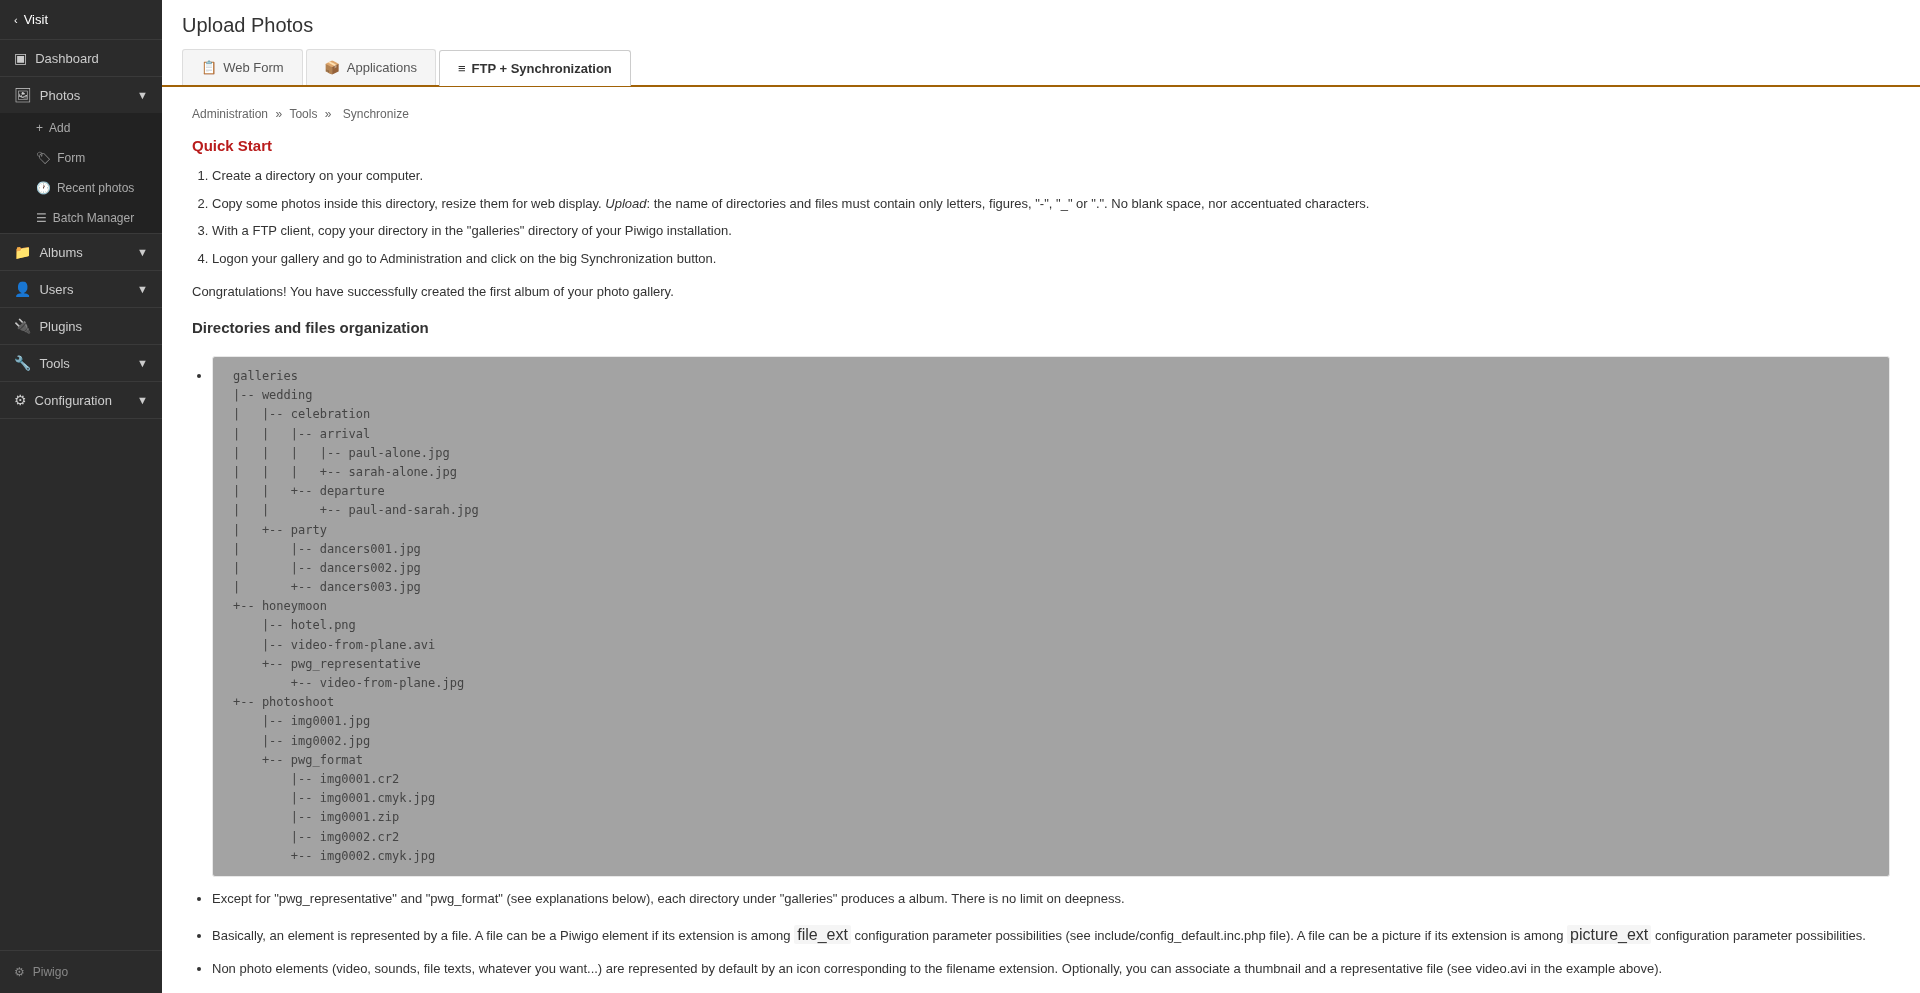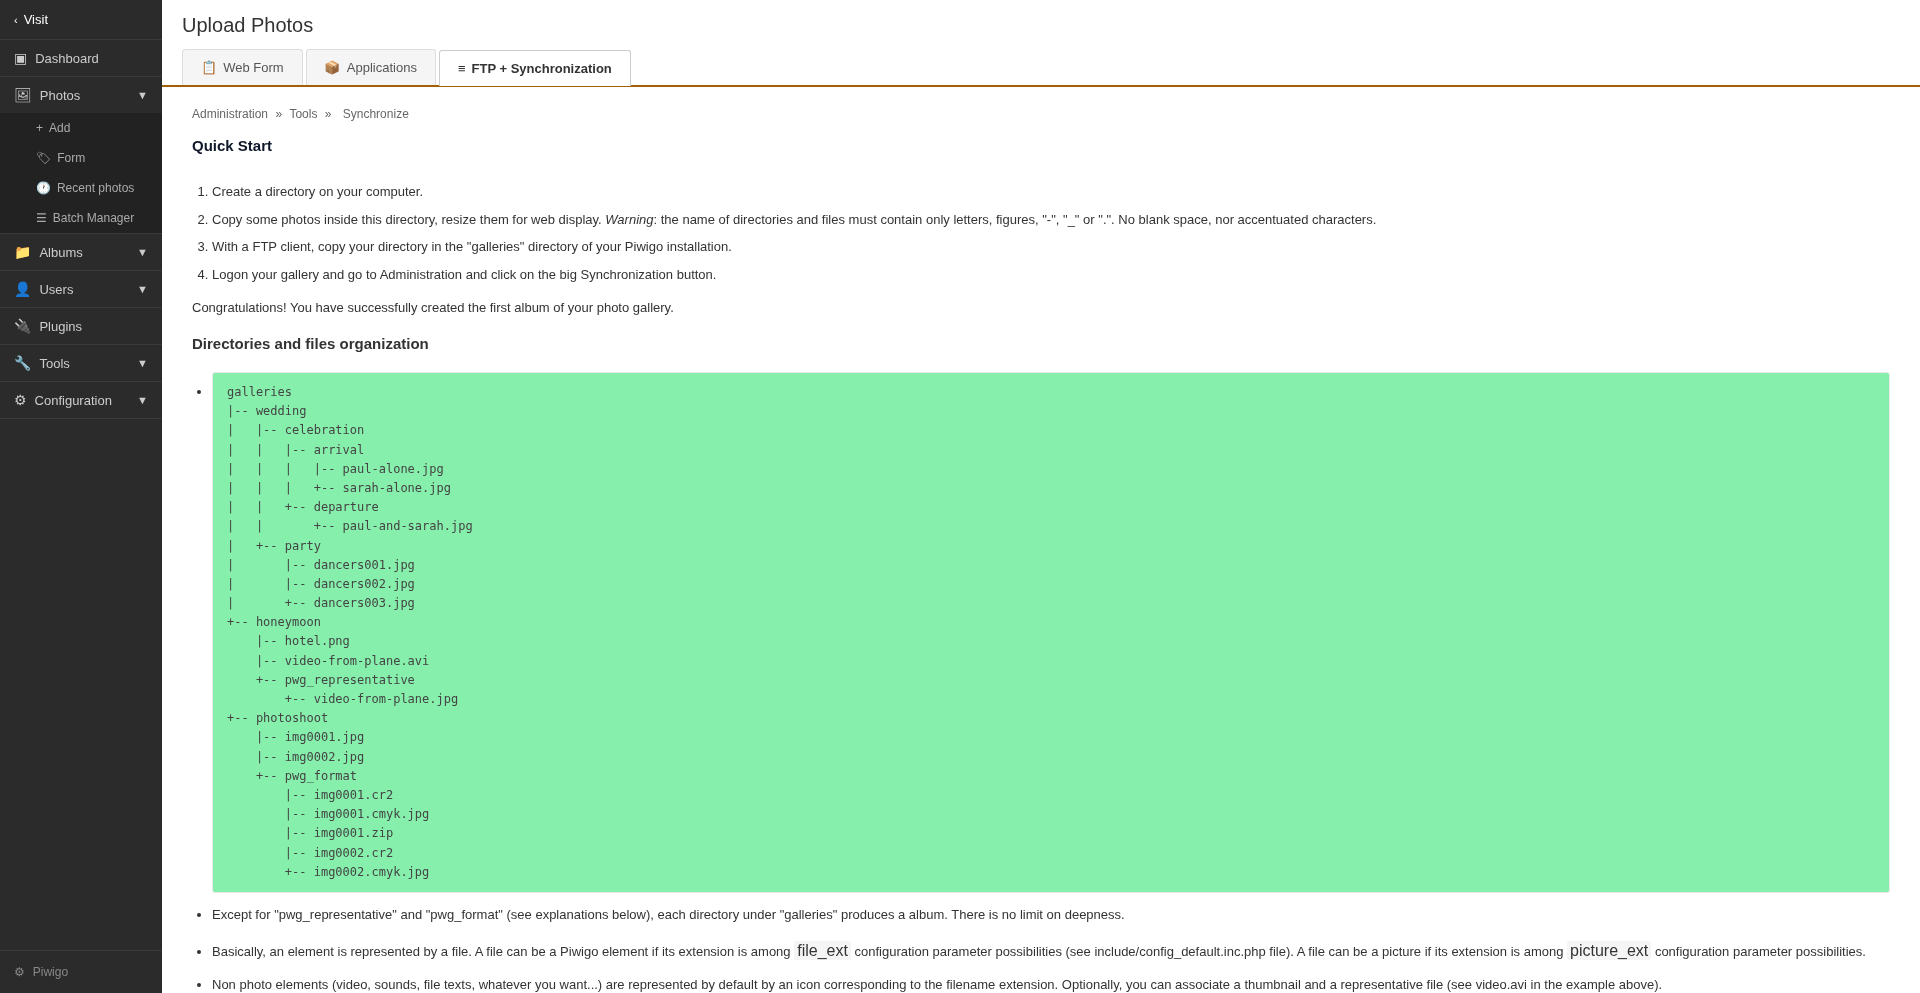--- a/index.html
+++ b/index.html
@@ -125,22 +125,22 @@
       font-size: 12px;
       color: #666;
       margin-bottom: 16px;
     }
     .breadcrumb a { color: #666; text-decoration: none; }
     .breadcrumb span { margin: 0 4px; }
 
     h2 {
       font-size: 15px;
       font-weight: bold;
-      color: #0f172a;
-      margin-bottom: 28px;
+      color: #b91c1c;
+      margin-bottom: 12px;
     }
 
     ol.quick-start {
       margin-left: 20px;
       margin-bottom: 16px;
     }
     ol.quick-start li {
       margin-bottom: 8px;
       line-height: 1.5;
       font-size: 13px;
@@ -172,22 +172,22 @@
       font-family: Liberation Sans, sans-serif;
       font-size: 16px;
       background: #f5f5f5;
       padding: 1px 3px;
       border-radius: 2px;
     }
 
     pre.dir-tree {
       font-family: monospace;
       font-size: 12px;
-      background: #86efac;
-      padding: 10px 14px;
+      background: #a3a3a3;
+      padding: 10px 20px;
       margin: 8px 0 0 0;
       line-height: 1.6;
       color: #444;
       border: 1px solid #e8e8e8;
       border-radius: 3px;
       white-space: pre;
     }
 
     
     #sidebar::-webkit-scrollbar { width: 4px; }
@@ -312,21 +312,21 @@
       <a href="#">Tools</a>
       <span> » </span>
       <span>Synchronize</span>
     </div>
 
     <h2>Quick Start</h2>
 
     <ol class="quick-start">
       <li><span>Create a directory on your computer.</span></li>
       <li>
-        Copy some photos inside this directory, resize them for web display. <em>Warning</em>: the name of directories and files must contain only letters, figures, "-", "_" or ".". No blank space, nor accentuated characters.
+        Copy some photos inside this directory, resize them for web display. <em>Upload</em>: the name of directories and files must contain only letters, figures, "-", "_" or ".". No blank space, nor accentuated characters.
       </li>
       <li><span>With a FTP client, copy your directory in the "galleries" directory of your Piwigo installation.</span></li>
       <li><span>Logon your gallery and go to Administration and click on the big Synchronization button.</span></li>
     </ol>
 
     <p class="congratulations">Congratulations! You have successfully created the first album of your photo gallery.</p>
 
     <h3>Directories and files organization</h3>
 
     <ul class="content-list">

